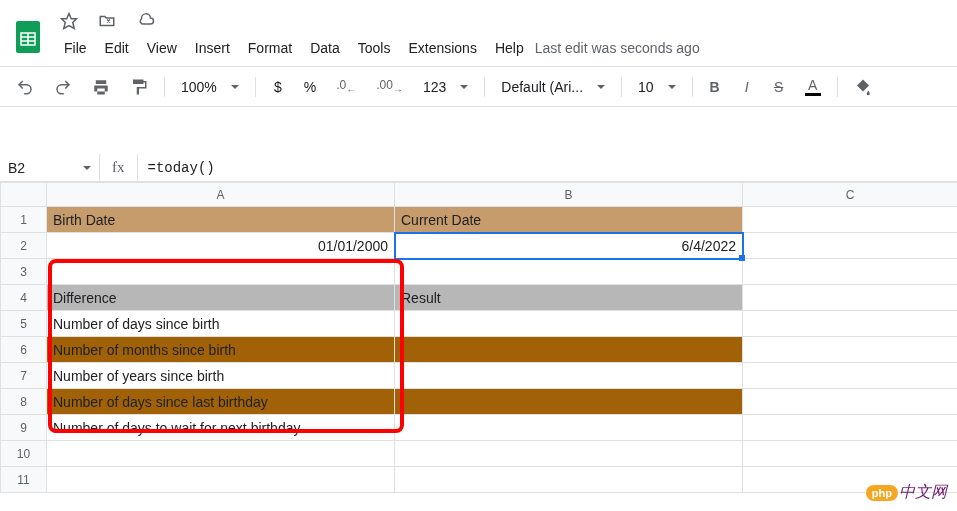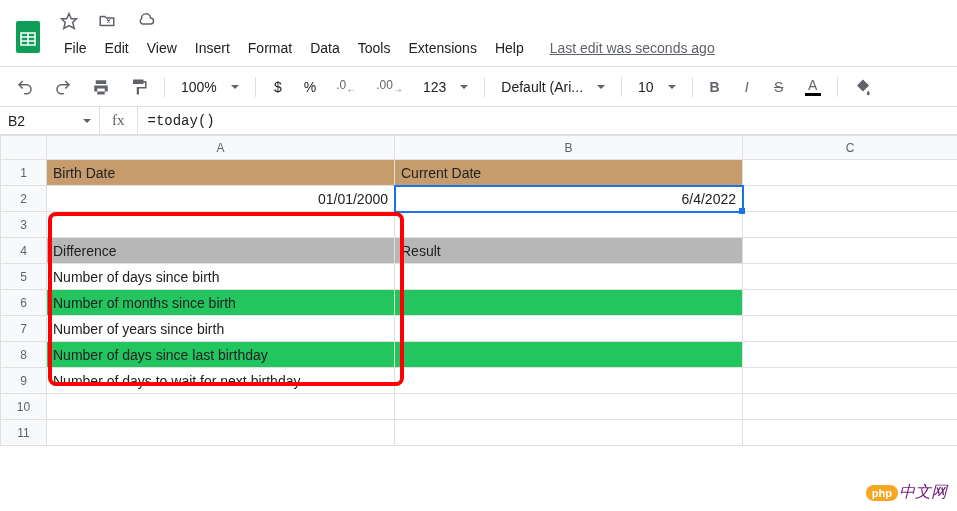--- a/index.html
+++ b/index.html
@@ -16,51 +16,51 @@
     .header { display: flex; flex-direction: column; border-bottom: 1px solid #e0e0e0; }
     .title-row { display: flex; align-items: center; padding: 8px 8px 0 8px; gap: 8px; }
     .logo { width: 40px; height: 40px; display: flex; align-items: center; justify-content: center; }
     .logo-svg { width: 36px; height: 36px; }
     .title-block { display: flex; flex-direction: column; }
     .doc-title-row { display: flex; align-items: center; gap: 12px; }
     .doc-title { font-size: 18px; color: #80868b; padding: 2px 6px; }
     .icon-btn-sm { color: #5f6368; cursor: pointer; background: none; border: none; padding: 4px; display: flex; align-items: center; justify-content: center; }
     .menubar { display: flex; gap: 2px; padding: 2px 0 6px 0; align-items: center; }
     .menu-item { padding: 4px 8px; color: #202124; font-size: 14px; cursor: pointer; border-radius: 4px; }
-    .last-edit { color: #5f6368; text-decoration: underline; margin-left: 16px; font-size: 14px; }
+    .last-edit { color: #5f6368; margin-left: 1px; font-size: 14px; }
     
     .toolbar { display: flex; align-items: center; padding: 6px 8px; gap: 4px; border-bottom: 1px solid #e0e0e0; height: 40px; }
     .tb-btn { background: none; border: none; color: #5f6368; padding: 6px 8px; cursor: pointer; display: flex; align-items: center; font-size: 14px; border-radius: 2px; min-width: 28px; justify-content: center; }
     .tb-sep { width: 1px; height: 20px; background: #e0e0e0; margin: 0 4px; }
     .tb-dropdown { display: flex; align-items: center; gap: 12px; }
     .tb-txt { font-size: 14px; color: #202124; }
     .caret { width: 0; height: 0; border-left: 4px solid transparent; border-right: 4px solid transparent; border-top: 4px solid #5f6368; margin-left: 2px; }
     .font-underline-A { display: flex; flex-direction: column; align-items: center; line-height: 1; }
     .font-color-bar { width: 16px; height: 3px; background: #000; margin-top: 1px; }
     
-    .formula-bar { display: flex; align-items: center; border-bottom: 1px solid #e0e0e0; height: 28px; }
+    .formula-bar { display: flex; align-items: center; border-bottom: 1px solid #e0e0e0; height: 28px; margin-top: 47px; }
     .name-box { width: 100px; padding: 0 8px; font-size: 14px; color: #202124; display: flex; align-items: center; height: 100%; border-right: 1px solid #e0e0e0; gap: 8px; }
     .name-box-caret { width: 0; height: 0; border-left: 4px solid transparent; border-right: 4px solid transparent; border-top: 4px solid #5f6368; margin-left: auto; }
     .fx-label { color: #5f6368; padding: 0 12px; font-family: serif; font-size: 15px; border-right: 1px solid #e0e0e0; height: 100%; display: flex; align-items: center; }
     .formula-input { flex: 1; padding: 0 10px; font-family: "Courier New", monospace; font-size: 14px; color: #202124; }
     
     .grid-container { position: relative; }
     .grid-table { border-collapse: collapse; width: 957px; table-layout: fixed; }
     .grid-table th, .grid-table td { border: 1px solid #e0e0e0; font-size: 14px; font-weight: normal; }
     .col-rowhdr { width: 46px; }
     .col-A { width: 348px; }
     .col-B { width: 348px; }
     .col-C { width: 215px; }
     th.col-header { background: #f8f9fa; color: #5f6368; text-align: center; height: 24px; font-size: 12px; }
     th.row-header { background: #f8f9fa; color: #5f6368; text-align: center; height: 26px; width: 46px; font-size: 12px; }
     td.cell { background: #fff; padding: 3px 6px; height: 14px; text-align: left; vertical-align: middle; }
     td.cell.right { text-align: right; }
     td.header-brown { background: #c69c6d; }
     td.header-gray { background: #b7b7b7; margin-left: 17px; }
-    td.stripe { background: #22c55e; }
+    td.stripe { background: #a16207; }
     td.selected { outline: 2px solid #1a73e8; outline-offset: -1px; position: relative; }
     .selection-handle { position: absolute; width: 6px; height: 6px; background: #1a73e8; bottom: -3px; right: -3px; }
     
     .red-box {
       position: absolute;
       border: 4px solid #ff0000;
       border-radius: 8px;
       pointer-events: none;
     }
     

